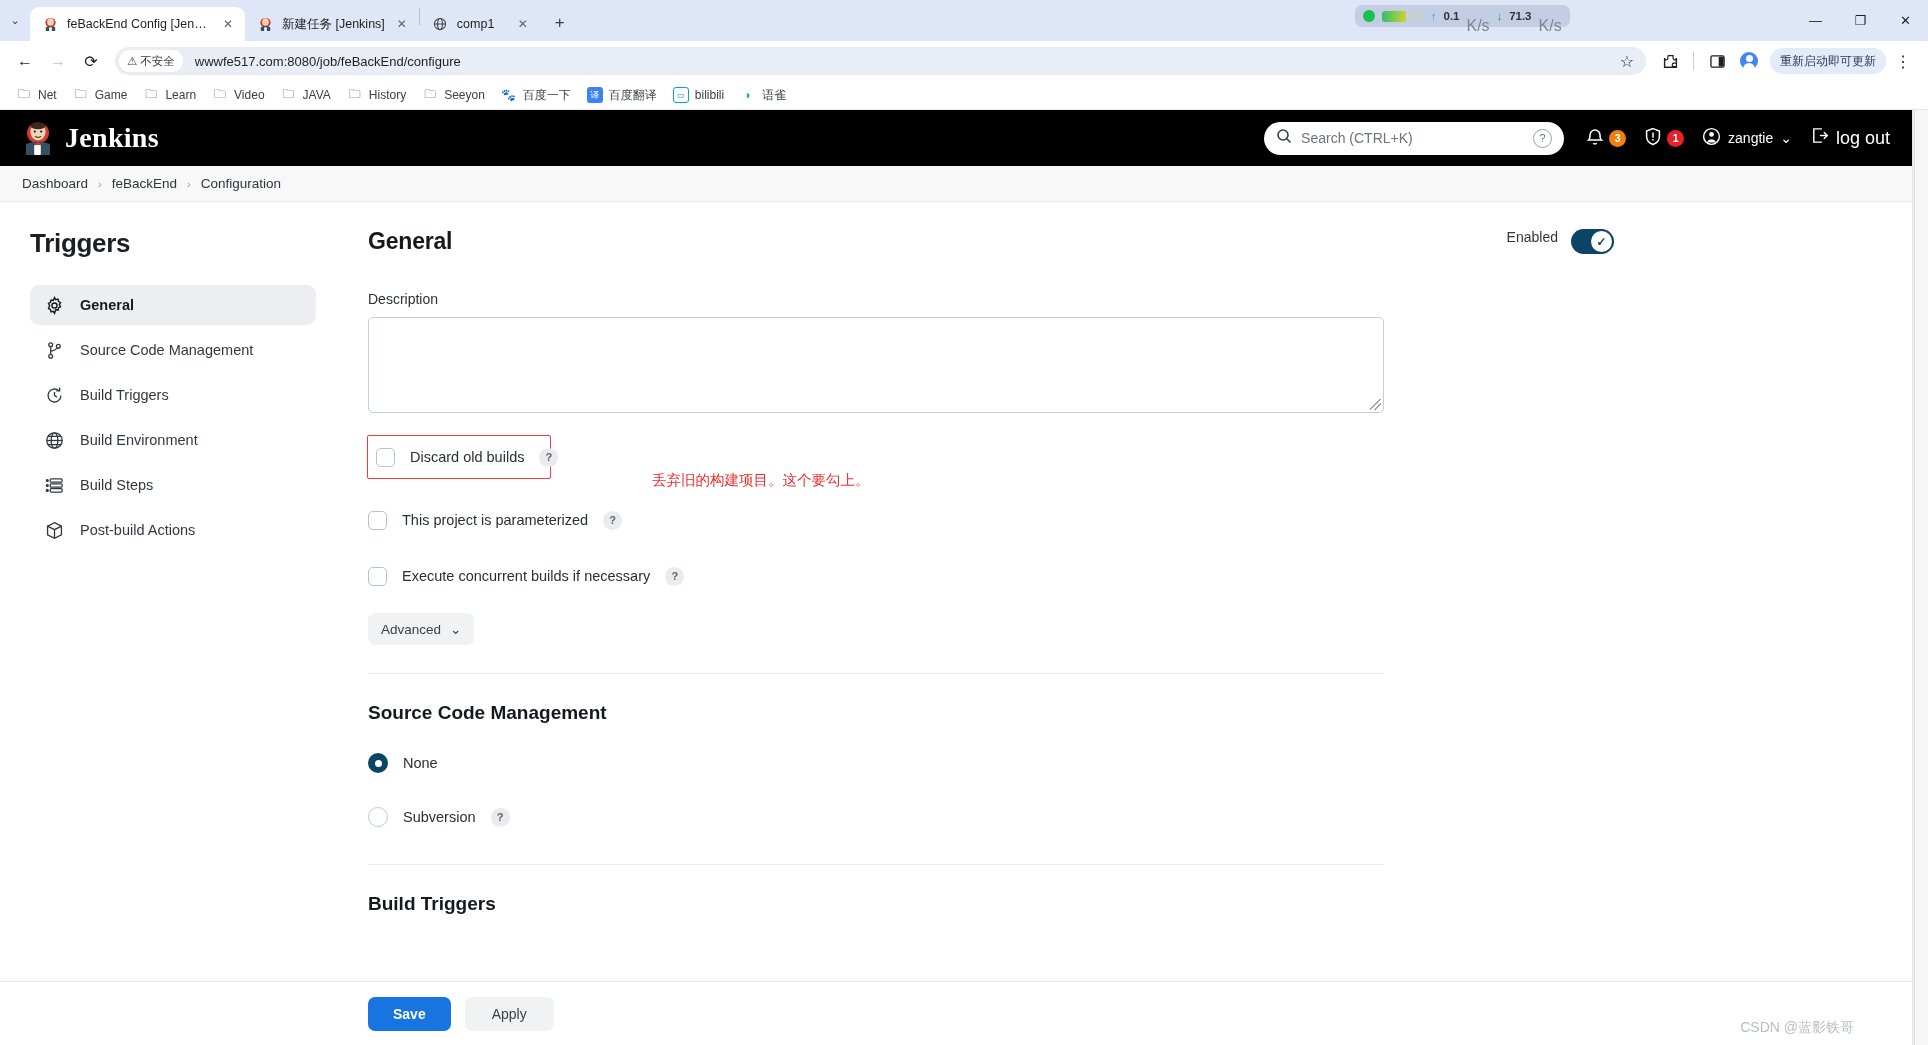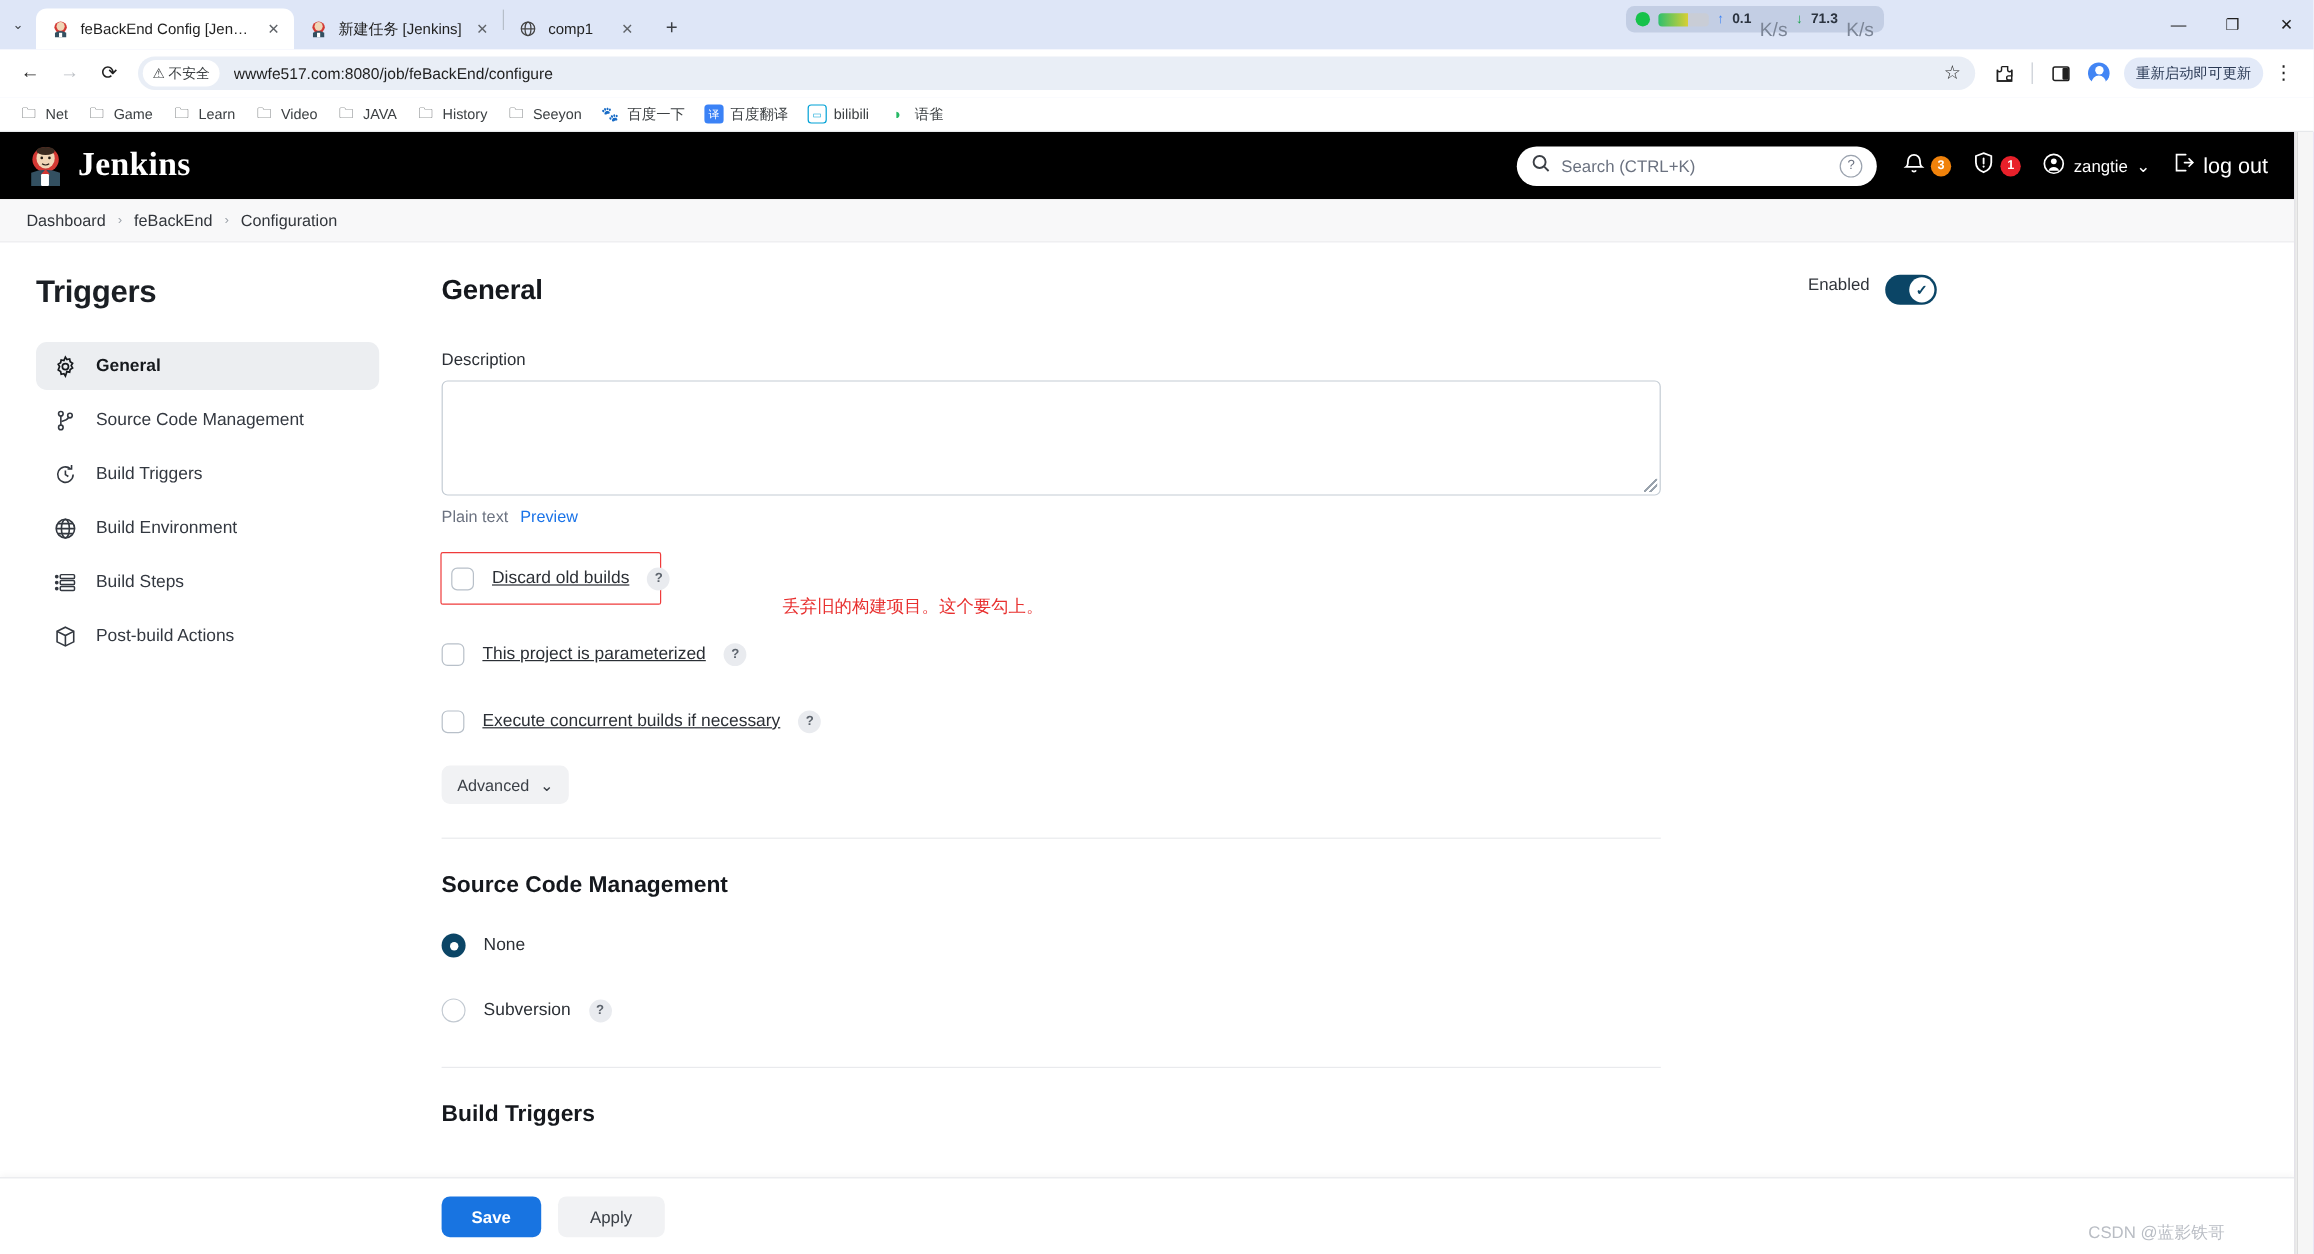--- a/index.html
+++ b/index.html
@@ -310,21 +310,21 @@
     border-radius: 2px;
     width: 184px; height: 44px;
     margin-top: 22px; margin-left: -1px;
     padding-left: 8px;
     gap: 15px;
   }
   .cbox {
     width: 19px; height: 19px; flex: none;
     border: 1.6px solid #b8c0c9; border-radius: 5px; background: #fff;
   }
-  .cb-label { font-size: 14.5px; color: #2b2f35; white-space: nowrap; text-decoration: underline; }
+  .cb-label { font-size: 14.5px; color: #2b2f35; white-space: nowrap; }
   .help-dot {
     width: 19px; height: 19px; border-radius: 50%;
     background: #e9ebef; color: #5d646d;
     display: flex; align-items: center; justify-content: center;
     font-size: 11px; font-weight: 700; flex: none;
   }
   .annot {
     position: absolute;
     color: #e8302f; font-size: 14.5px;
     white-space: nowrap;
@@ -726,24 +726,20 @@
               <span class="enabled-label">Enabled</span>
               <span class="toggle">
                 <span class="toggle-knob">✓</span>
               </span>
             </div>
           </div>
 
           <div class="field-label">Description</div>
           <div class="textarea"></div>
 
-          <div class="meta-row">
-            <span class="meta-plain">Plain text</span>
-            <span class="meta-link">Preview</span>
-          </div>
 
           <div style="position:relative;">
             <div class="cb-row boxed">
               <span class="cbox"></span>
               <span class="cb-label">Discard old builds</span>
               <span class="help-dot">?</span>
             </div>
 
             <div class="annot" style="left:284px; top:36px;">丢弃旧的构建项目。这个要勾上。</div>
 

